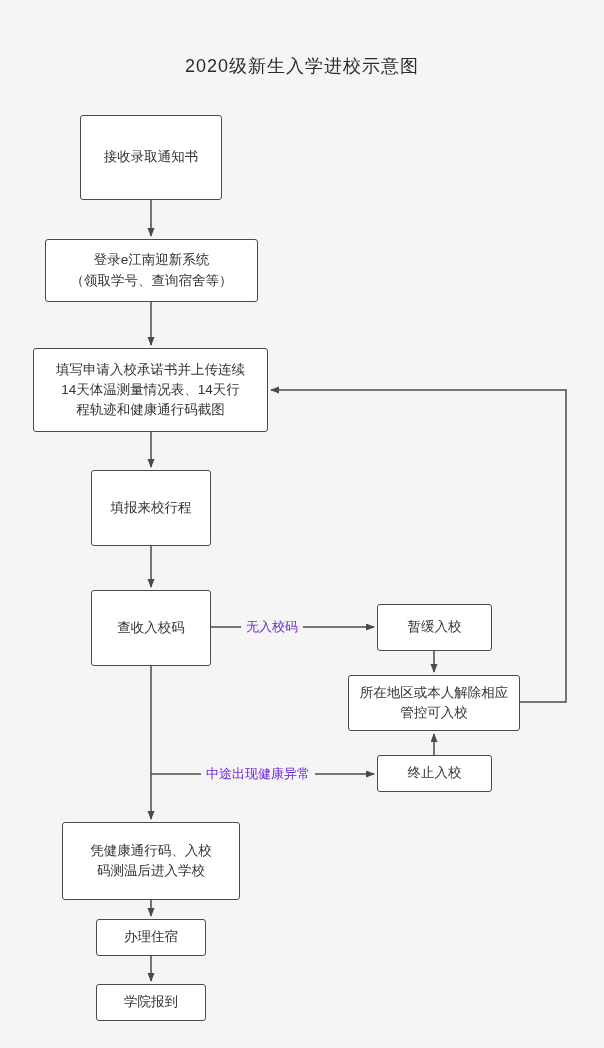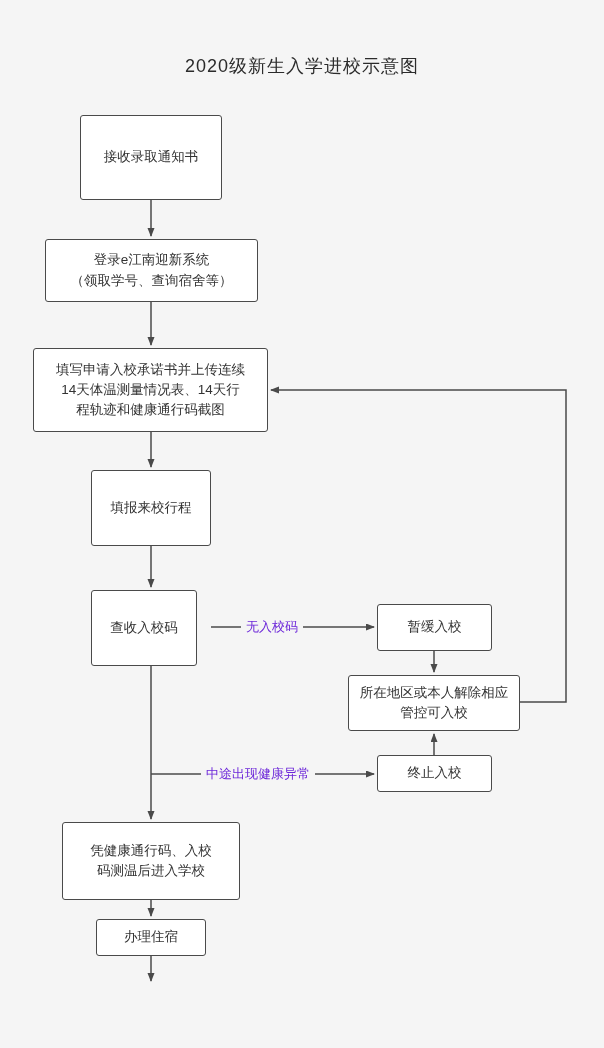--- a/index.html
+++ b/index.html
@@ -9,21 +9,21 @@
   .node{position:absolute;box-sizing:border-box;background:#ffffff;border:1.5px solid #4a4a4a;border-radius:3px;
         display:flex;align-items:center;justify-content:center;text-align:center;
         font-size:13.5px;color:#333333;line-height:1.5;white-space:pre-line;padding:4px 6px;}
   .edges{position:absolute;left:0;top:0;}
   .edge-label{position:absolute;transform:translate(-50%,-50%);background:#f5f5f5;padding:0 5px;
               font-size:13px;color:#6d28d9;white-space:nowrap;}
   .n-receive{left:80px;top:115px;width:142px;height:85px;}
   .n-login{left:45px;top:239px;width:213px;height:63px;}
   .n-upload{left:33px;top:348px;width:235px;height:84px;}
   .n-itinerary{left:91px;top:470px;width:120px;height:76px;}
-  .n-checkcode{left:91px;top:590px;width:106px;height:76px;}
+  .n-checkcode{left:91px;top:590px;width:120px;height:76px;}
   .n-postpone{left:377px;top:604px;width:115px;height:47px;text-align:right;}
   .n-liftcontrol{left:348px;top:675px;width:172px;height:56px;}
   .n-terminate{left:377px;top:755px;width:115px;height:37px;}
   .n-enter{left:62px;top:822px;width:178px;height:78px;font-family:Liberation Serif, serif;}
   .n-dorm{left:96px;top:919px;width:110px;height:37px;}
   .n-report{left:96px;top:984px;width:110px;height:37px;}
   .l-nocode{left:272px;top:627px;}
   .l-health{left:258px;top:774px;}
 </style>
 </head>
@@ -63,17 +63,18 @@
 程轨迹和健康通行码截图</div>
   <div class="node n-itinerary">填报来校行程</div>
   <div class="node n-checkcode">查收入校码</div>
   <div class="node n-postpone">暂缓入校</div>
   <div class="node n-liftcontrol">所在地区或本人解除相应
 管控可入校</div>
   <div class="node n-terminate">终止入校</div>
   <div class="node n-enter">凭健康通行码、入校
 码测温后进入学校</div>
   <div class="node n-dorm">办理住宿</div>
+  <div class="node n-report">学院报到</div>
 
   <div class="edge-label l-nocode">无入校码</div>
   <div class="edge-label l-health">中途出现健康异常</div>
 
 </div>
 
 </body></html>

